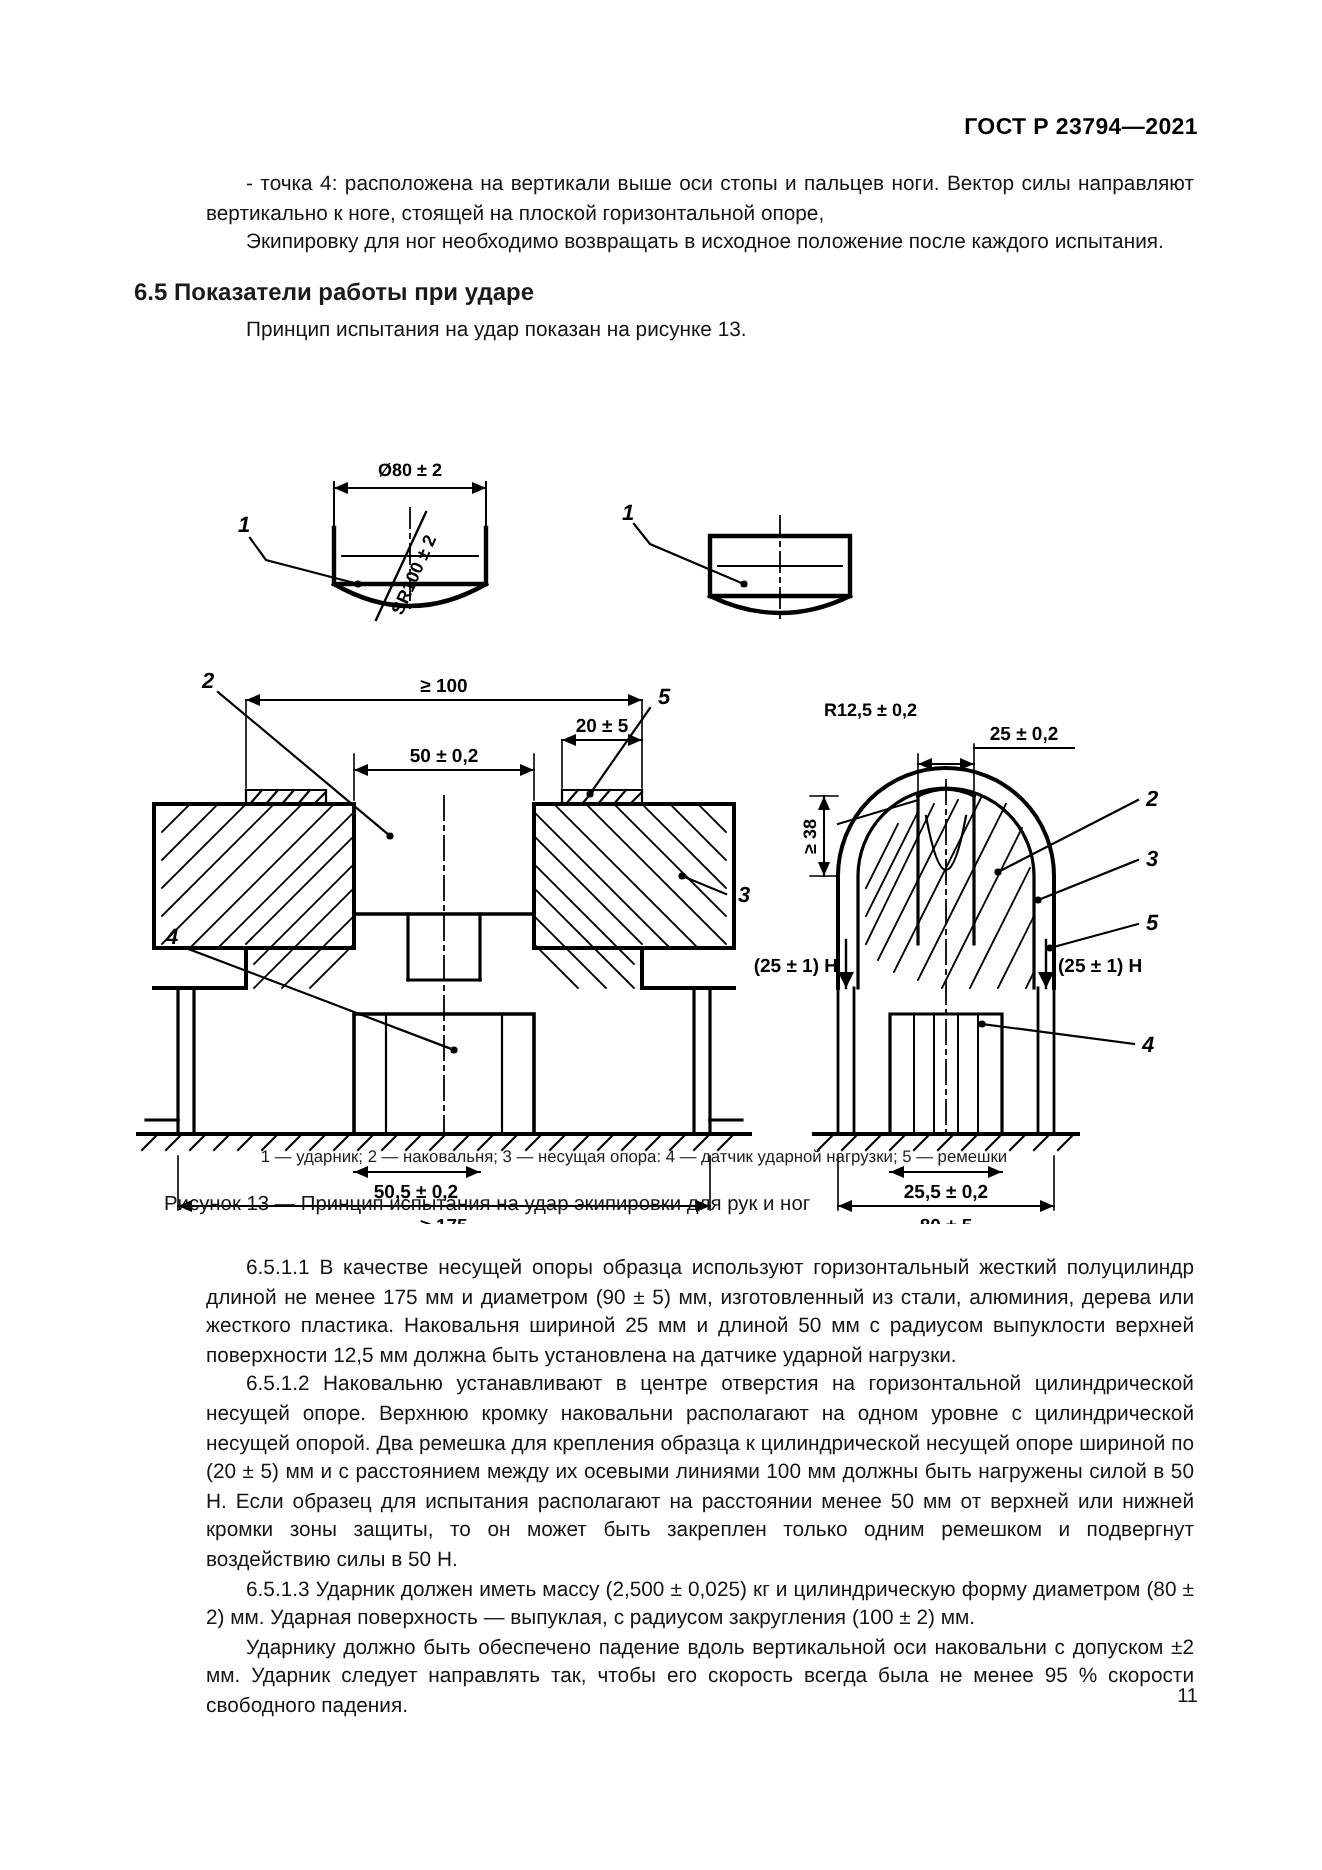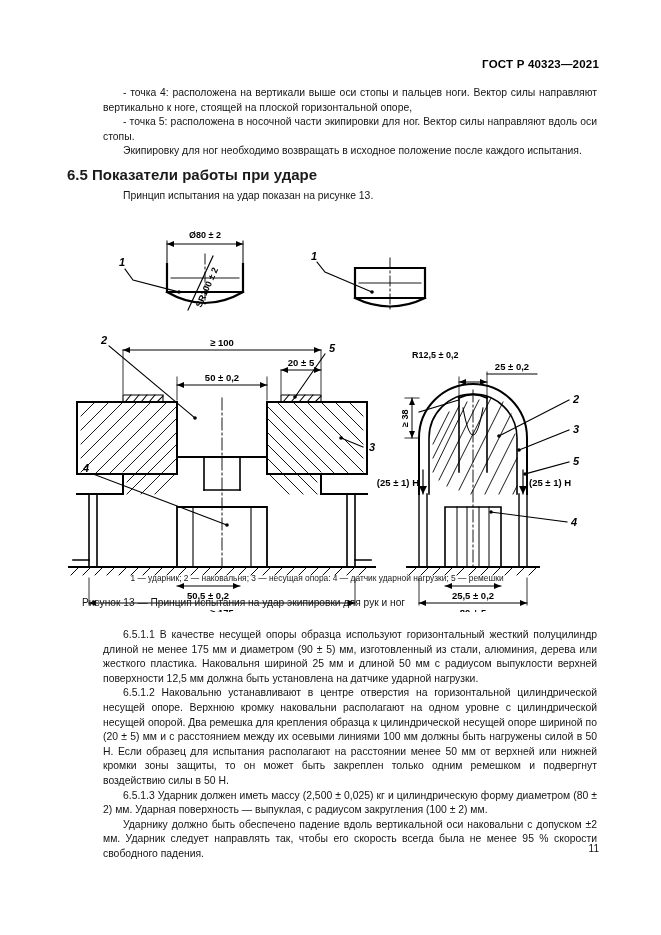--- a/index.html
+++ b/index.html
@@ -28,21 +28,21 @@
   p.body {
     margin:0 0 0 0;
     font-size:10.4px;
     line-height:14.6px;
     text-align:justify;
     text-justify:inter-word;
     color:#141414;
   }
   p.ind { text-indent:20px;margin-left:36px; }
   .h2 {
-    font-size:15px; font-weight:bold; margin:0;
+    font-size:12px; font-weight:bold; margin:0;
     line-height:14.6px;
   }
   .sp6  { height:6px; }
   .sp9  { height:9px; }
 
   
   .figure {
     position:absolute; left:67px; top:222px;
     width:530px; height:390px;
   }
@@ -66,25 +66,24 @@
   .pagenum {
     position:absolute; right:62px; top:843px;
     font-size:10px; color:#111;
   }
 </style>
 </head>
 <body>
 
 <div class="page">
 
-  <div class="header">ГОСТ Р 40323—2021</div>
+  <div class="header">ГОСТ Р 23794—2021</div>
 
   <div class="content">
     <p class="body ind">- точка 4: расположена на вертикали выше оси стопы и пальцев ноги. Вектор силы направляют вертикально к ноге, стоящей на плоской горизонтальной опоре,</p>
-    <p class="body ind">- точка 5: расположена в носочной части экипировки для ног. Вектор силы направляют вдоль оси стопы.</p>
     <p class="body ind">Экипировку для ног необходимо возвращать в исходное положение после каждого испытания.</p>
     <div class="sp9"></div>
     <div class="h2">6.5 Показатели работы при ударе</div>
     <div class="sp6"></div>
     <p class="body ind">Принцип испытания на удар показан на рисунке 13.</p>
   </div>
 
   <div class="figure">
   <svg class="figsvg" width="530" height="390" viewBox="0 0 530 390" xmlns="http://www.w3.org/2000/svg">
     <g stroke="#000" fill="none" stroke-width="1.6" stroke-linecap="square">

